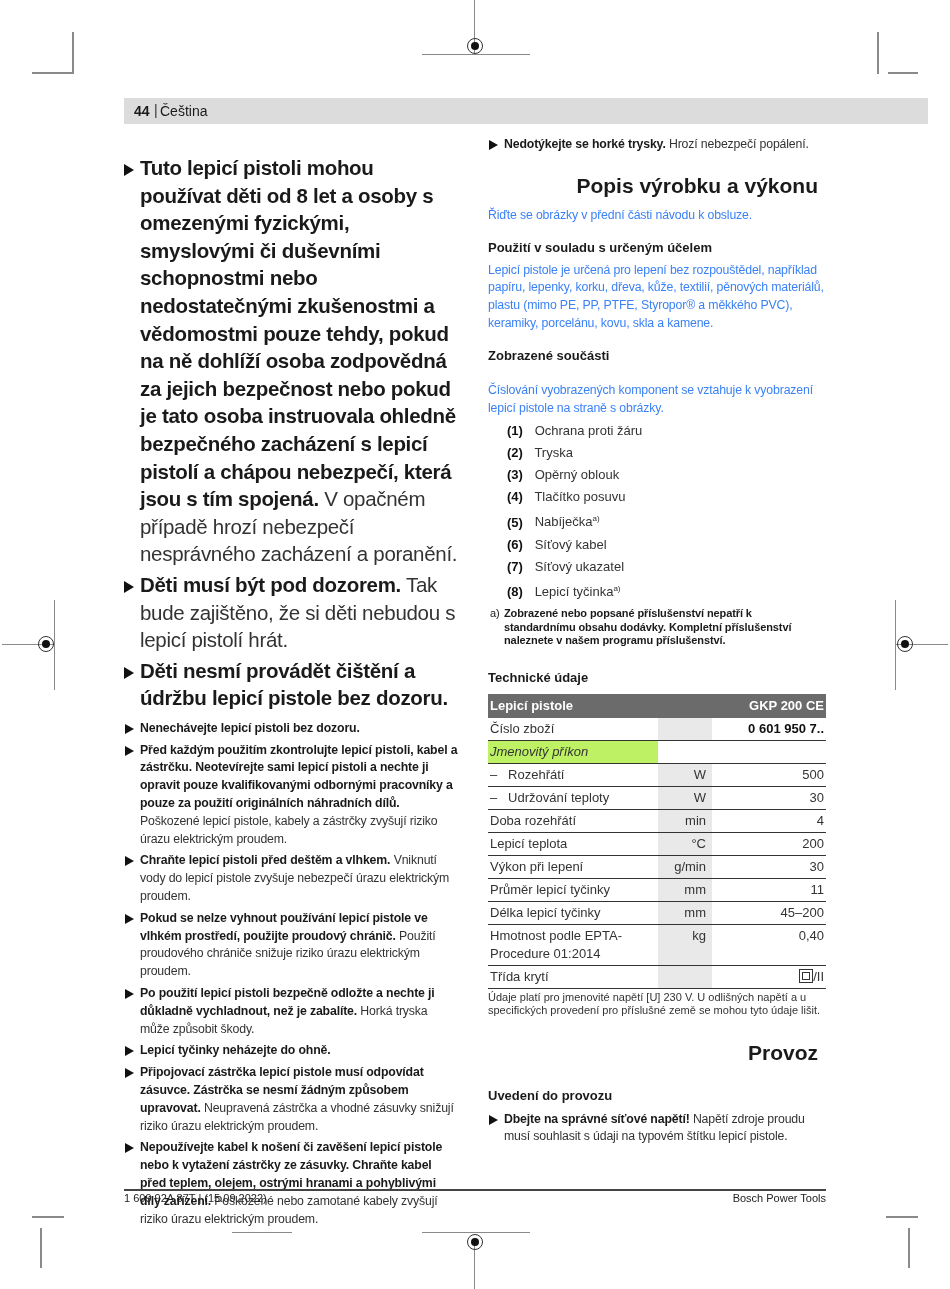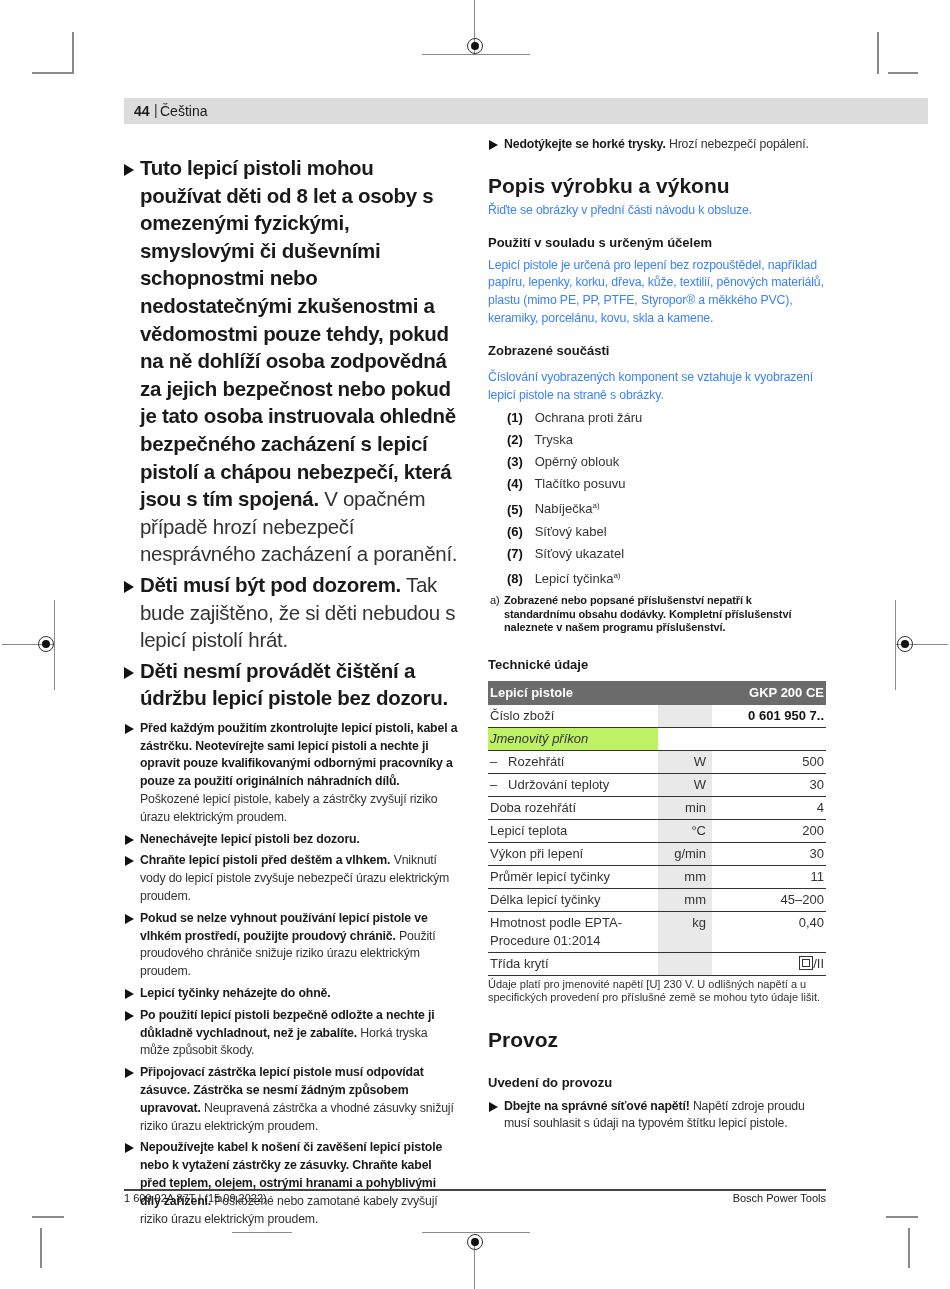--- a/index.html
+++ b/index.html
@@ -18,21 +18,21 @@
   .col-right { position:absolute; left:488px; top:136px; width:338px; }
 
   .big-item { position:relative; padding-left:16px; font-size:20.5px; line-height:27.6px; letter-spacing:-0.3px; margin-bottom:3px; }
   .big-item .tri { position:absolute; left:0; top:10px; width:0; height:0; border-left:10px solid #111; border-top:6px solid transparent; border-bottom:6px solid transparent; }
   .b { font-weight:bold; }
   .n { font-weight:normal; color:#333; }
 
   .sm-item { position:relative; padding-left:16px; font-size:12.3px; line-height:17.8px; margin-bottom:4px; letter-spacing:-0.15px; }
   .sm-item .tri { position:absolute; left:1px; top:4px; width:0; height:0; border-left:9px solid #111; border-top:5px solid transparent; border-bottom:5px solid transparent; }
 
-  .h1 { font-size:21px; font-weight:bold; margin:0; line-height:26px; }
+  .h1 { font-size:21px; font-weight:bold; margin:8px; line-height:26px;text-align:right; }
   .h2 { font-size:13px; font-weight:bold; margin:0; line-height:20px; }
   .p { font-size:12.3px; line-height:17.8px; color:#3b82f6; margin:0; letter-spacing:-0.15px; }
 
   .comp-list { margin:3px 0 0 0; padding:0; list-style:none; }
   .comp-list li { font-size:13px; line-height:22px; padding-left:19px; color:#333; }
   .comp-list .cn { font-weight:bold; color:#111; display:inline-block; width:24px; }
   .comp-list sup { font-size:8px; }
 
   .footnote { position:relative; padding-left:16px; font-size:11px; line-height:13.5px; font-weight:bold; margin-top:4px; letter-spacing:-0.1px; }
   .footnote .fl { position:absolute; left:2px; top:0; font-weight:normal; }
@@ -96,41 +96,41 @@
     <span class="tri"></span>
     <span class="b">Děti musí být pod dozorem.</span><span class="n"> Tak bude zajištěno, že si děti nebudou s lepicí pistolí hrát.</span>
   </div>
   <div class="big-item" style="margin-bottom:8px;">
     <span class="tri"></span>
     <span class="b">Děti nesmí provádět čištění a údržbu lepicí pistole bez dozoru.</span><span class="n"></span>
   </div>
 
   <div class="sm-item">
     <span class="tri"></span>
+    <span class="b">Nenechávejte lepicí pistoli bez dozoru.</span><span class="n"></span>
+  </div>
+  <div class="sm-item">
+    <span class="tri"></span>
     <span class="b">Před každým použitím zkontrolujte lepicí pistoli, kabel a zástrčku. Neotevírejte sami lepicí pistoli a nechte ji opravit pouze kvalifikovanými odbornými pracovníky a pouze za použití originálních náhradních dílů.</span><span class="n"> Poškozené lepicí pistole, kabely a zástrčky zvyšují riziko úrazu elektrickým proudem.</span>
   </div>
   <div class="sm-item">
     <span class="tri"></span>
-    <span class="b">Nenechávejte lepicí pistoli bez dozoru.</span><span class="n"></span>
-  </div>
-  <div class="sm-item">
-    <span class="tri"></span>
     <span class="b">Chraňte lepicí pistoli před deštěm a vlhkem.</span><span class="n"> Vniknutí vody do lepicí pistole zvyšuje nebezpečí úrazu elektrickým proudem.</span>
   </div>
   <div class="sm-item">
     <span class="tri"></span>
     <span class="b">Pokud se nelze vyhnout používání lepicí pistole ve vlhkém prostředí, použijte proudový chránič.</span><span class="n"> Použití proudového chrániče snižuje riziko úrazu elektrickým proudem.</span>
   </div>
   <div class="sm-item">
     <span class="tri"></span>
+    <span class="b">Po použití lepicí pistoli bezpečně odložte a nechte ji důkladně vychladnout, než je zabalíte.</span><span class="n"> Horká tryska může způsobit škody.</span>
+  </div>
+  <div class="sm-item">
+    <span class="tri"></span>
     <span class="b">Lepicí tyčinky neházejte do ohně.</span><span class="n"></span>
-  </div>
-  <div class="sm-item">
-    <span class="tri"></span>
-    <span class="b">Po použití lepicí pistoli bezpečně odložte a nechte ji důkladně vychladnout, než je zabalíte.</span><span class="n"> Horká tryska může způsobit škody.</span>
   </div>
   <div class="sm-item">
     <span class="tri"></span>
     <span class="b">Připojovací zástrčka lepicí pistole musí odpovídat zásuvce. Zástrčka se nesmí žádným způsobem upravovat.</span><span class="n"> Neupravená zástrčka a vhodné zásuvky snižují riziko úrazu elektrickým proudem.</span>
   </div>
   <div class="sm-item">
     <span class="tri"></span>
     <span class="b">Nepoužívejte kabel k nošení či zavěšení lepicí pistole nebo k vytažení zástrčky ze zásuvky. Chraňte kabel před teplem, olejem, ostrými hranami a pohyblivými díly zařízení.</span><span class="n"> Poškozené nebo zamotané kabely zvyšují riziko úrazu elektrickým proudem.</span>
   </div>
 </div>
@@ -141,21 +141,21 @@
     <span class="b">Nedotýkejte se horké trysky.</span><span class="n"> Hrozí nebezpečí popálení.</span>
   </div>
 
   <h1 class="h1" style="margin-top:19px;">Popis výrobku a výkonu</h1>
   <p class="p" style="margin-top:3px;">Řiďte se obrázky v přední části návodu k obsluze.</p>
 
   <h2 class="h2" style="margin-top:13px;">Použití v souladu s určeným účelem</h2>
   <p class="p" style="margin-top:4px;">Lepicí pistole je určená pro lepení bez rozpouštědel, například papíru, lepenky, korku, dřeva, kůže, textilií, pěnových materiálů, plastu (mimo PE, PP, PTFE, Styropor® a měkkého PVC), keramiky, porcelánu, kovu, skla a kamene.</p>
 
   <h2 class="h2" style="margin-top:13px;">Zobrazené součásti</h2>
-  <p class="p" style="margin-top:8px;">Číslování vyobrazených komponent se vztahuje k vyobrazení lepicí pistole na straně s obrázky.</p>
+  <p class="p" style="margin-top:16px;">Číslování vyobrazených komponent se vztahuje k vyobrazení lepicí pistole na straně s obrázky.</p>
   <ul class="comp-list">
     <li><span class="cn">(1)</span> <span>Ochrana proti žáru</span></li>
     <li><span class="cn">(2)</span> <span>Tryska</span></li>
     <li><span class="cn">(3)</span> <span>Opěrný oblouk</span></li>
     <li><span class="cn">(4)</span> <span>Tlačítko posuvu</span></li>
     <li><span class="cn">(5)</span> <span>Nabíječka</span><sup>a)</sup></li>
     <li><span class="cn">(6)</span> <span>Síťový kabel</span></li>
     <li><span class="cn">(7)</span> <span>Síťový ukazatel</span></li>
     <li><span class="cn">(8)</span> <span>Lepicí tyčinka</span><sup>a)</sup></li>
   </ul>

